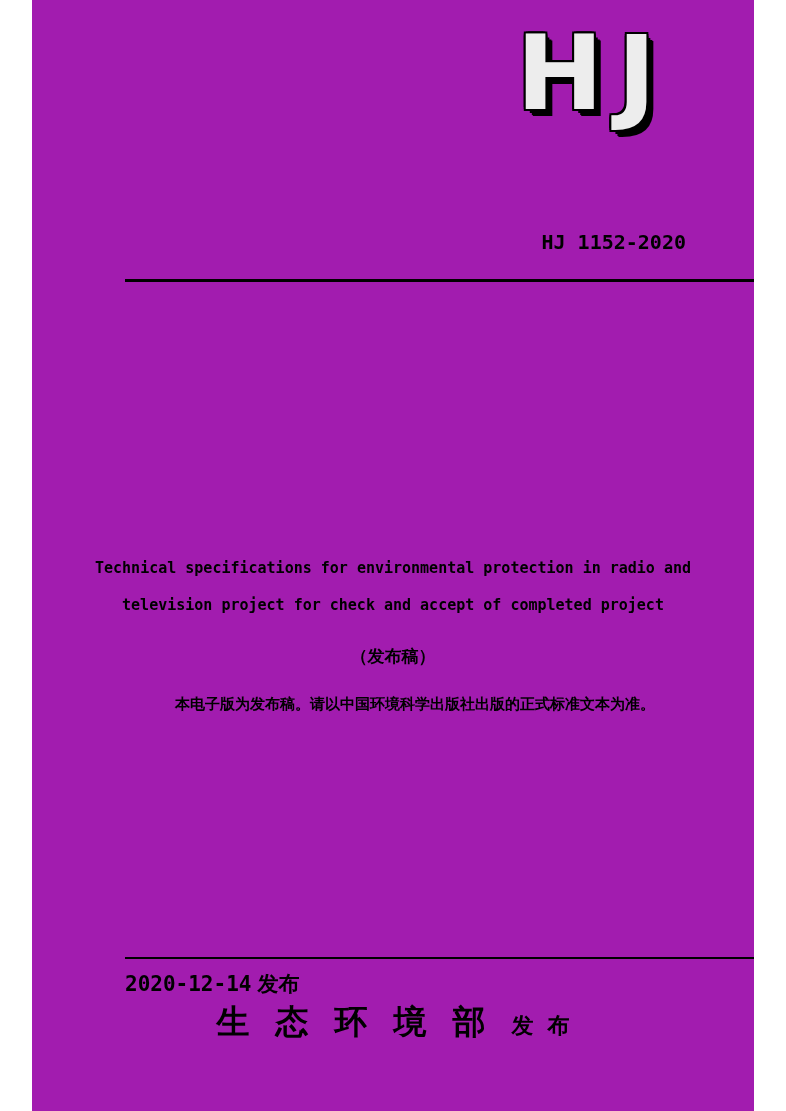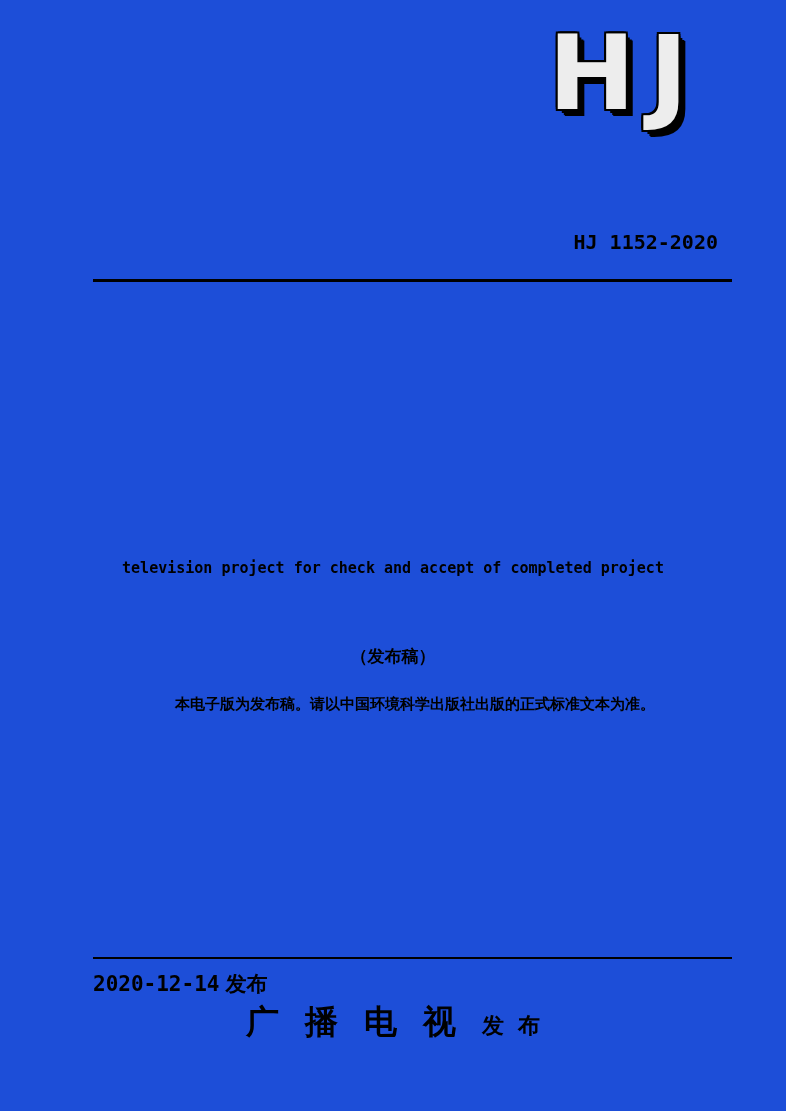--- a/index.html
+++ b/index.html
@@ -3,24 +3,24 @@
 <meta charset="utf-8">
 <style>
   * { margin: 0; padding: 0; box-sizing: border-box; }
   html, body { background: #ffffff; }
   body {
     font-family: "DejaVu Sans", sans-serif;
     color: #000000;
   }
   .page {
     position: relative;
-    width: 786px;
+    width: 722px;
     height: 1111px;
     margin: 0 auto;
-    background: #1d4ed8;
+    background: #a21caf;
     overflow: hidden;
   }
 
   
   .logo {
     position: absolute;
     top: 16px;
     right: 84px;
     font-family: "DejaVu Sans", sans-serif;
     font-weight: bold;
@@ -168,32 +168,33 @@
 
   <div class="logo">HJ</div>
 
 
   <div class="std-number">HJ 1152-2020</div>
 
   <div class="rule rule-top"></div>
 
 
   <div class="doc-title-en">
+    <div>Technical specifications for environmental protection in radio and</div>
     <div>television project for check and accept of completed project</div>
   </div>
 
   <div class="draft-label">（发布稿）</div>
 
   <div class="edition-notice">本电子版为发布稿。请以中国环境科学出版社出版的正式标准文本为准。</div>
 
   <div class="dates-row">
     <div>
       <span class="date-digits">2020-12-14</span><span class="date-label">发布</span>
     </div>
   </div>
 
   <div class="rule rule-bottom"></div>
 
   <div class="publisher-row">
-    <span class="publisher-name">广播电视</span><span class="publish-label">发布</span>
+    <span class="publisher-name">生态环境部</span><span class="publish-label">发布</span>
   </div>
 
 </div>
 
 </body></html>

